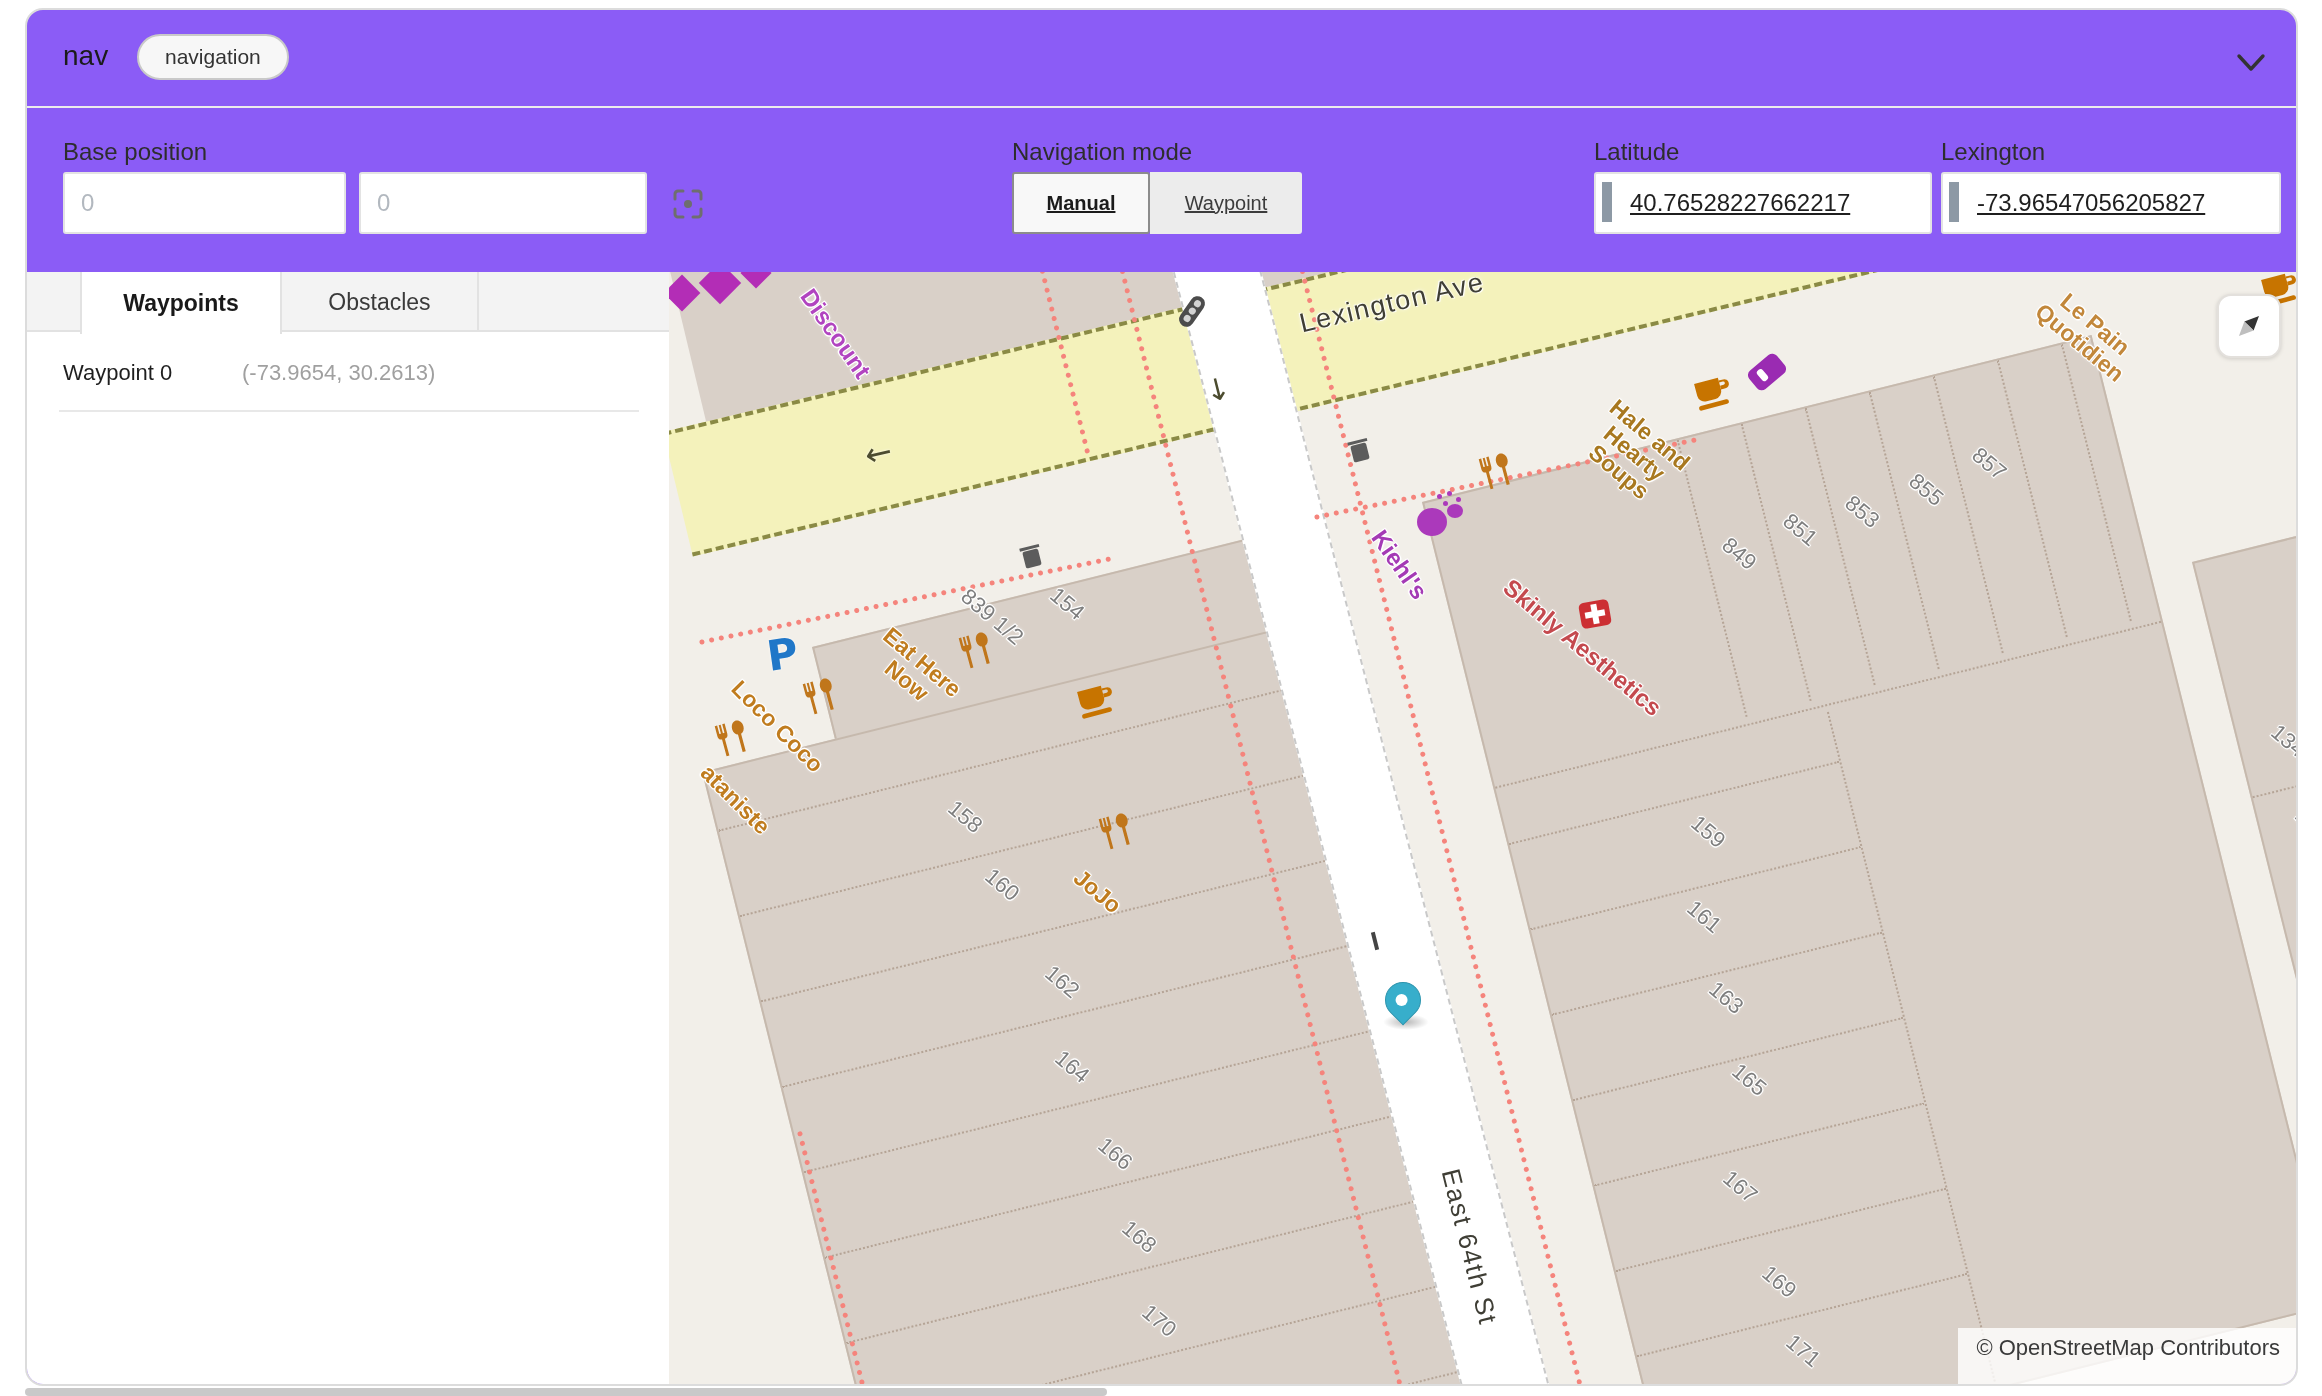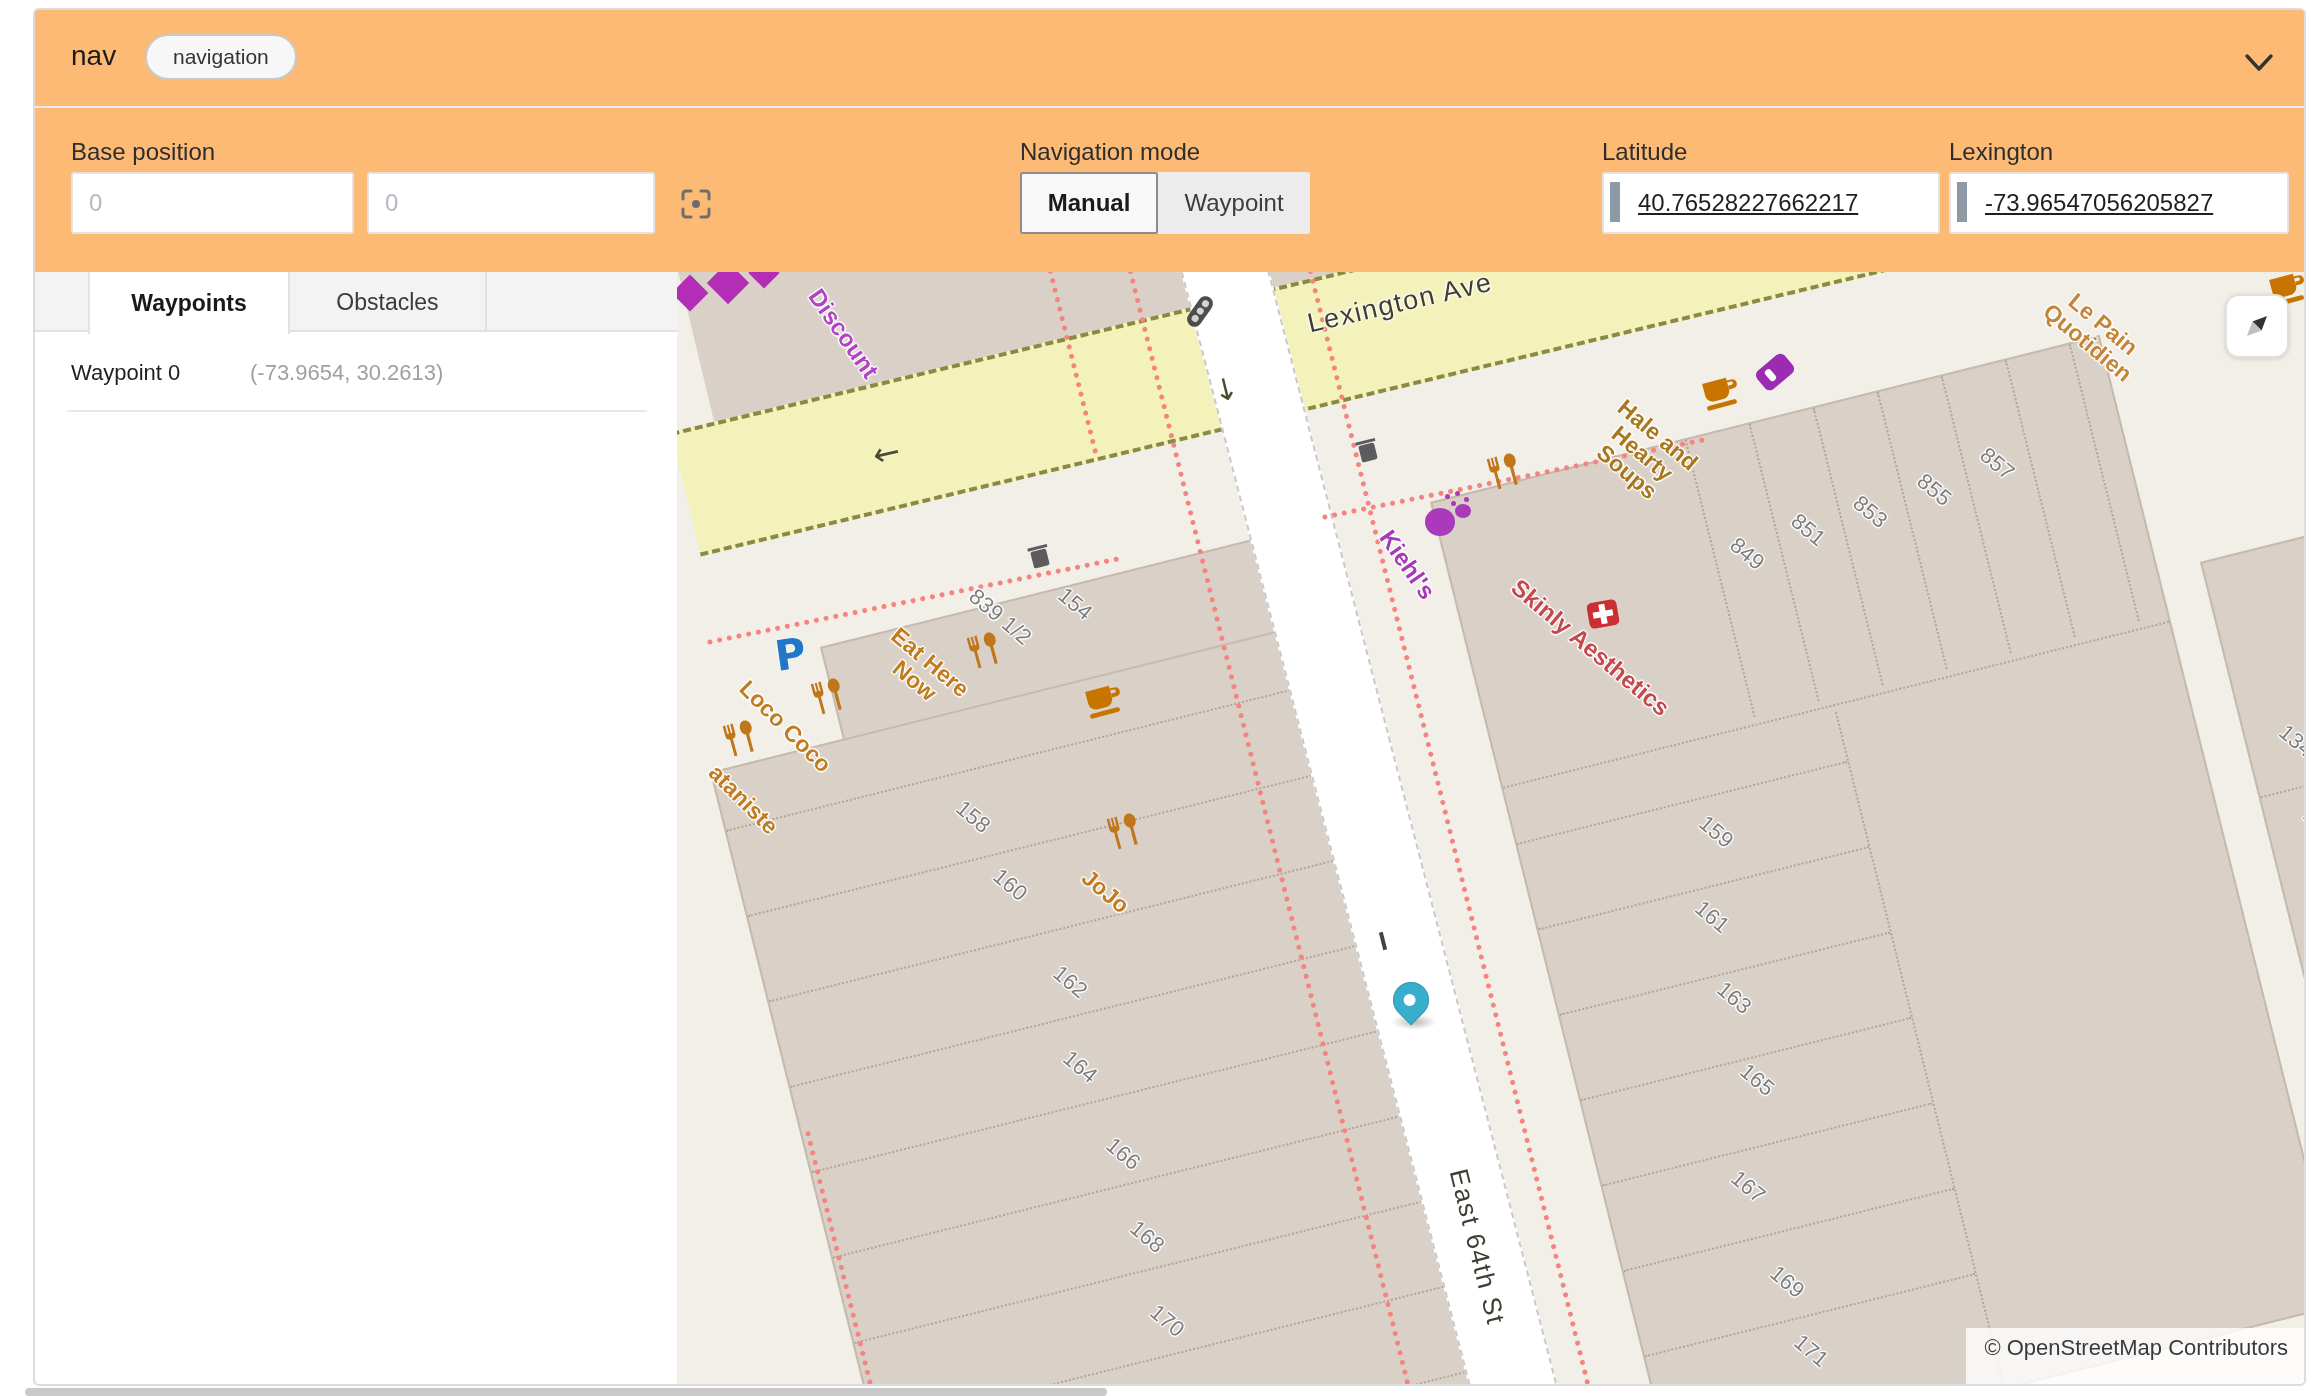--- a/index.html
+++ b/index.html
@@ -1,38 +1,38 @@
 <!DOCTYPE html>
 <html><head>
 <meta charset="utf-8">
 <style>
   html,body{margin:0;padding:0;background:#fff;font-family:"Liberation Sans",sans-serif;}
   .page{position:relative;width:2322px;height:1396px;background:#fff;overflow:hidden;}
-  .card{position:absolute;left:33px;top:8px;width:2273px;height:1378px;background:#fdba74;
-        border:2px solid #dcdcdc;border-radius:6px;box-sizing:border-box;overflow:hidden;}
+  .card{position:absolute;left:25px;top:8px;width:2273px;height:1378px;background:#8b5cf6;
+        border:2px solid #dcdcdc;border-radius:18px;box-sizing:border-box;overflow:hidden;}
   
   .hdr{position:absolute;left:0;top:0;right:0;height:96px;}
   .title{position:absolute;left:36px;top:30px;font-size:28px;color:#1b1b1b;}
   .pill{position:absolute;left:110px;top:24px;height:42px;padding:0 26px;line-height:42px;
         font-size:21px;color:#333;background:#f7f7f7;border:2px solid #c9c9c9;border-radius:24px;}
   .chev{position:absolute;left:2208px;top:40px;width:32px;height:26px;cursor:pointer;}
   .hdr-divider{position:absolute;left:0;top:96px;right:0;height:0;border-top:2px solid #ececec;}
   
   .flabel{position:absolute;top:128px;font-size:24px;color:#2d2d2d;white-space:nowrap;}
   .tinput{position:absolute;top:162px;height:62px;border:2px solid #e3e3e3;border-radius:3px;
           box-sizing:border-box;font-size:24px;color:#1f1f1f;padding:0 0 0 16px;outline:none;
           font-family:"Liberation Sans",sans-serif;}
   .tinput::placeholder{color:#b2b8bf;}
   .handlewrap{position:absolute;top:162px;height:62px;}
   .handlewrap .tinput{position:absolute;left:0;top:0;width:100%;height:100%;padding-left:34px;text-decoration:underline;}
   .draghandle{position:absolute;left:8px;top:10px;width:10px;height:40px;background:#8d99a5;z-index:2;}
   .crosshair{position:absolute;left:645px;top:178px;width:32px;height:32px;cursor:pointer;}
   .seg{position:absolute;left:985px;top:162px;height:62px;display:flex;}
-  .segbtn{height:62px;box-sizing:border-box;font-size:24px;display:flex;align-items:center;
-          justify-content:center;cursor:pointer;}
+  .segbtn{height:62px;box-sizing:border-box;font-size:20px;display:flex;align-items:center;
+          justify-content:center;cursor:pointer;text-decoration:underline;}
   .segbtn.sel{width:138px;background:#f8f8f8;border:2px solid #8c8c8c;border-radius:3px;
           font-weight:bold;color:#1b1b1b;z-index:2;}
   .segbtn.unsel{width:152px;background:#ececec;color:#3c3c3c;border-radius:0 3px 3px 0;}
   
   .panel{position:absolute;left:0;top:262px;width:642px;bottom:0;background:#fff;}
   .tabbar{position:absolute;left:0;top:0;width:100%;height:60px;background:#f3f3f3;
           border-bottom:2px solid #e2e2e2;box-sizing:border-box;}
   .tab{position:absolute;top:0;height:60px;left:var(--x);width:var(--w);display:flex;
        align-items:center;justify-content:center;font-size:23px;color:#3a3a3a;cursor:pointer;
        box-sizing:border-box;border-right:2px solid #e2e2e2;}

